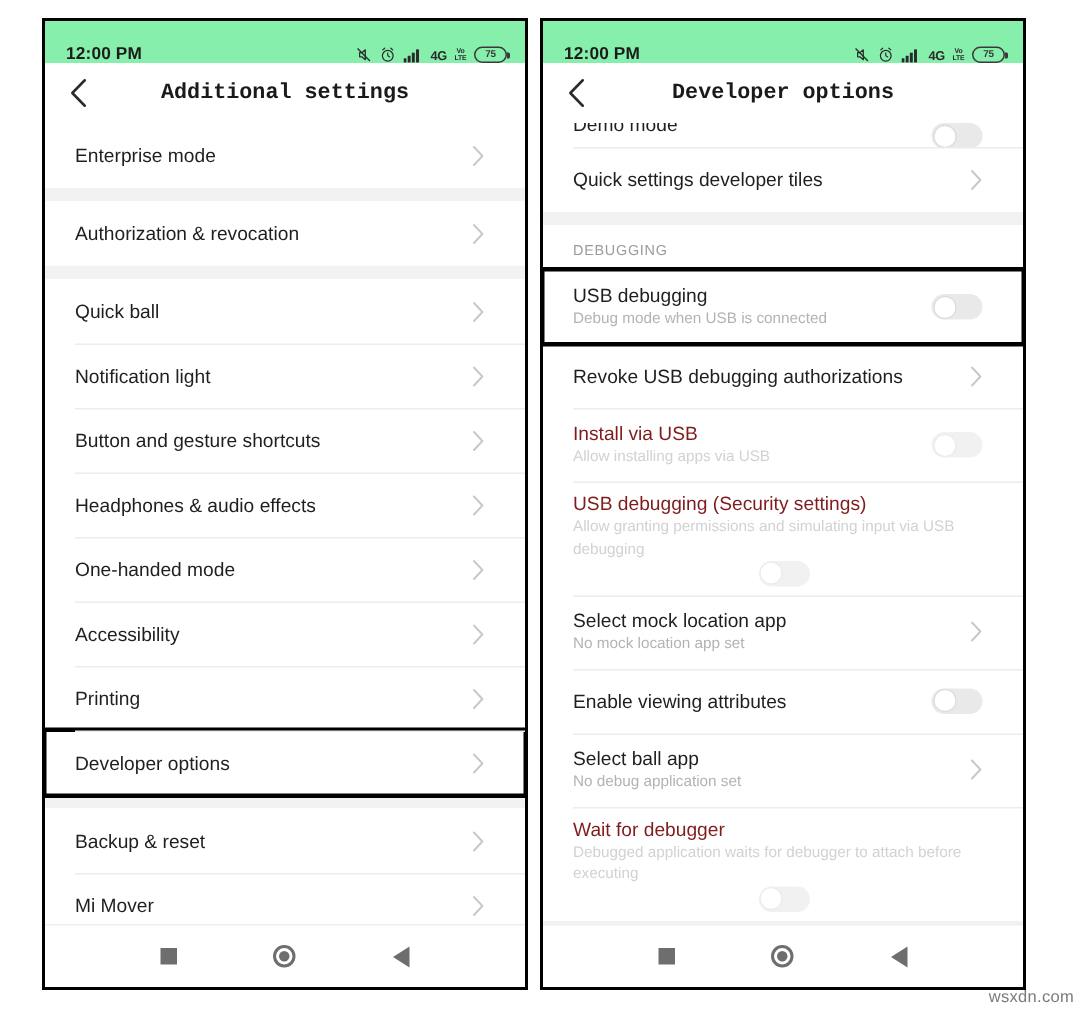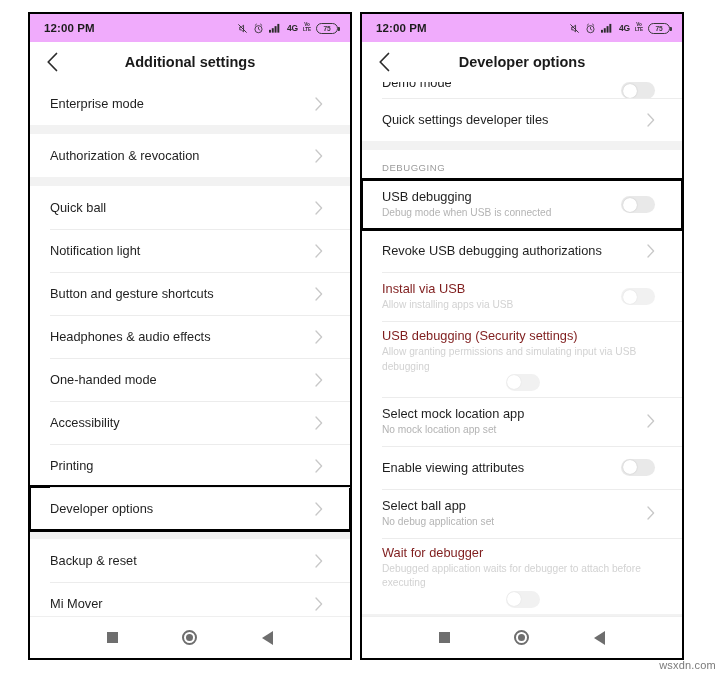--- a/index.html
+++ b/index.html
@@ -32,24 +32,24 @@
     flex-direction: column;
   }
   .phone-left  { left: 28px; }
   .phone-right { left: 360px; }
 
   
   .statusbar {
     height: 28px;
     flex: 0 0 28px;
     display: flex;
-    align-items: center;
+    align-items: flex-end;
     justify-content: space-between;
     padding: 0 12px 0 14px;
-    background: #f0abfc;
+    background: #86efac;
   }
   .status-time {
     font-size: 11.5px;
     font-weight: bold;
     color: #1c1c1c;
     letter-spacing: 0.1px;
   }
   .status-icons {
     display: flex;
     align-items: center;
@@ -119,20 +119,21 @@
     display: block;
   }
   .appbar-title {
     position: absolute;
     left: 0; right: 0;
     text-align: center;
     font-size: 14.5px;
     font-weight: bold;
     color: #1a1a1a;
     pointer-events: none;
+    font-family: Liberation Mono, monospace;
   }
 
   
   .list {
     flex: 1 1 auto;
     background: #ffffff;
     overflow: hidden;
     position: relative;
   }
 

